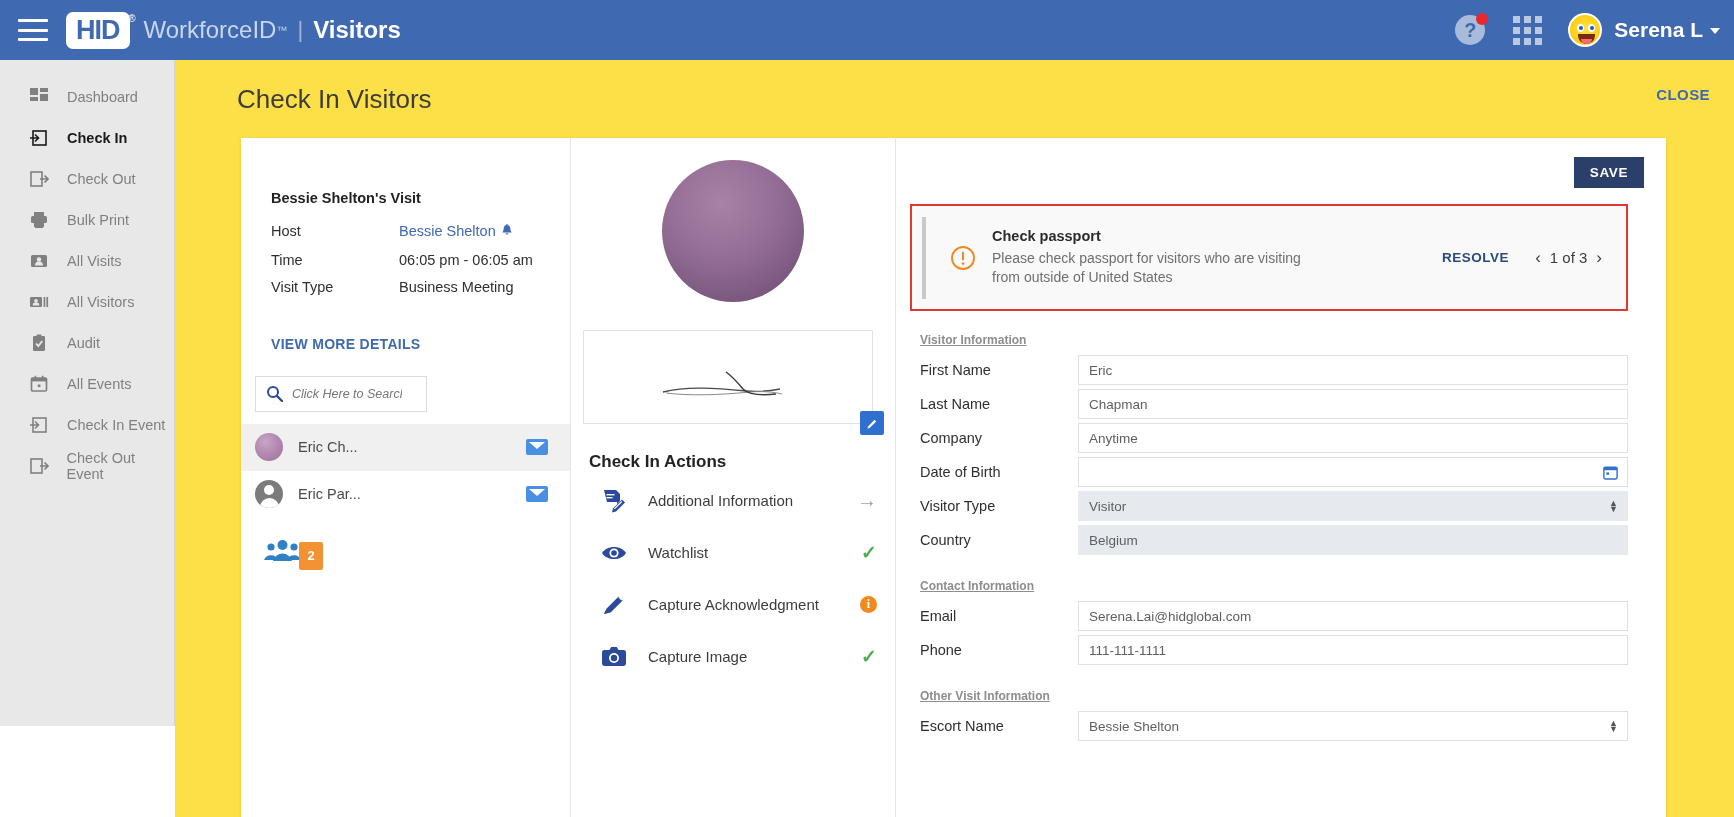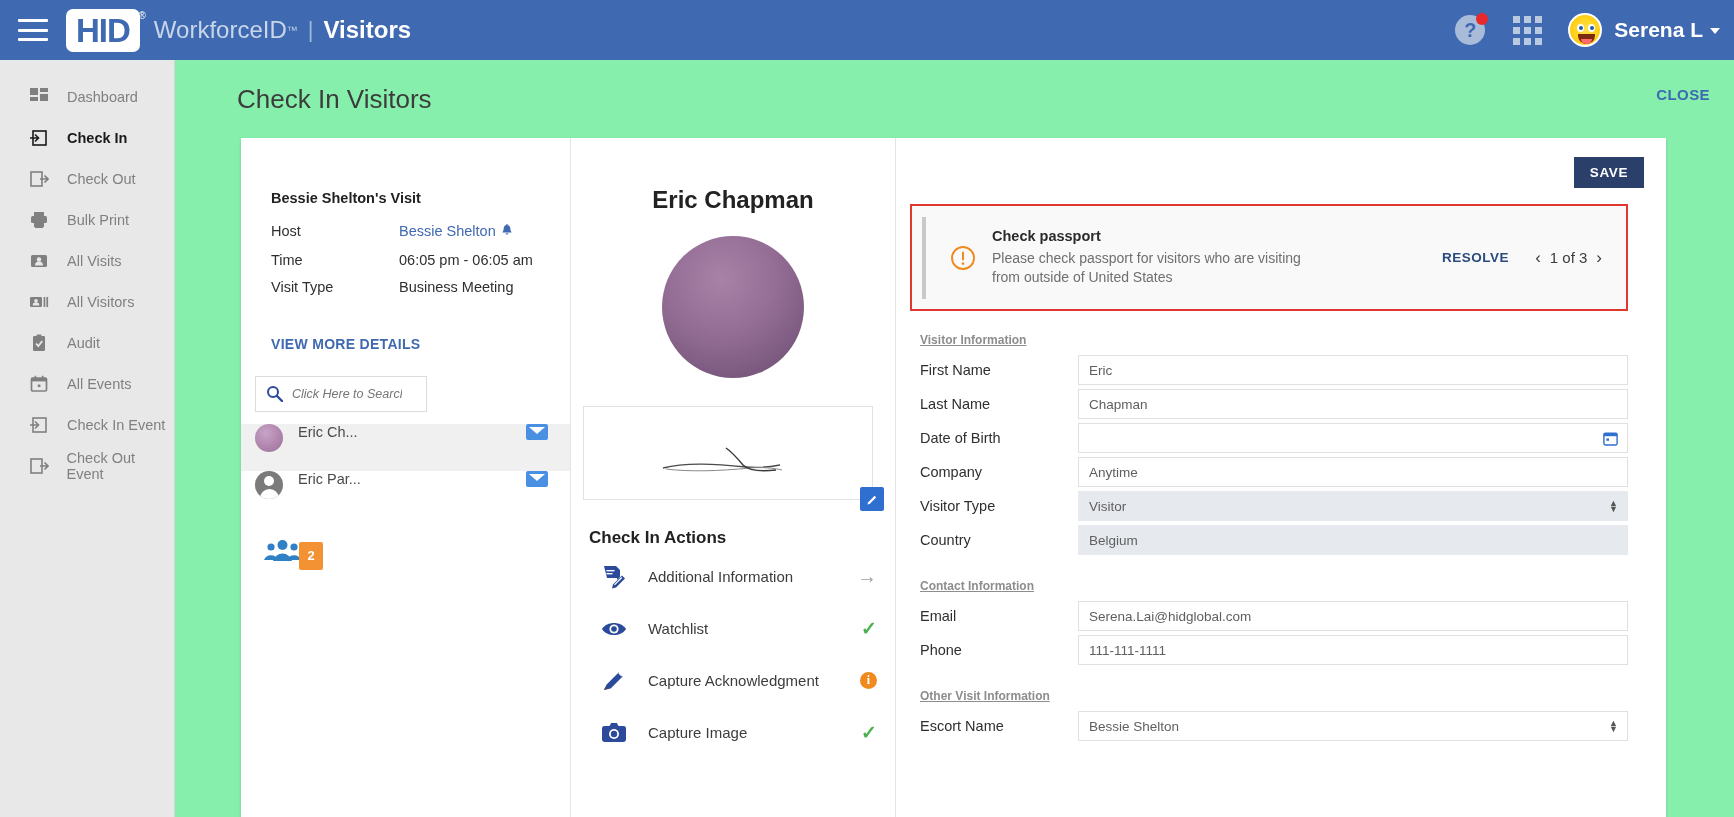--- a/index.html
+++ b/index.html
@@ -22,21 +22,21 @@
     display: flex; flex-direction: column; justify-content: space-between;
     cursor: pointer;
   }
   .hamburger span { display: block; height: 3px; background: #ffffff; border-radius: 1px; }
   .hid-logo {
     background: #ffffff; border-radius: 7px;
     padding: 5px 10px 5px 10px; margin-right: 14px;
     display: flex; align-items: center; position: relative;
   }
   .hid-logo-text {
-    font-size: 33px; font-weight: bold; color: #3f69b0;
+    font-size: 27px; font-weight: bold; color: #3f69b0;
     letter-spacing: -1px; line-height: 1;
     font-family: "Liberation Sans", sans-serif;
   }
   .hid-reg { position: absolute; top: 1px; right: -6px; font-size: 10px; color: #ffffff; }
   .brand-product { font-size: 24px; color: #c9d6ea; font-weight: 400; }
   .brand-tm { font-size: 11px; vertical-align: super; color: #c9d6ea; }
   .brand-sep { font-size: 22px; color: #9fb7d8; margin: 0 10px; }
   .brand-app { font-size: 24px; color: #ffffff; font-weight: bold; }
   .topbar-right {
     margin-left: auto; display: flex; align-items: center; margin-right: 14px;
@@ -77,36 +77,36 @@
   }
   .user-name { color: #ffffff; font-size: 21px; font-weight: bold; cursor: pointer; }
   .user-caret {
     display: inline-block; margin-left: 7px;
     border-left: 5px solid transparent; border-right: 5px solid transparent;
     border-top: 6px solid #ffffff; vertical-align: middle;
   }
 
   
   .sidebar {
-    position: absolute; top: 60px; left: 0; width: 175px; height: 757px;
+    position: absolute; top: 60px; left: 0; width: 175px; height: 666px;
     background: #e8e8e8; border-right: 1px solid #d4d4d4;
     padding-top: 16px;
   }
   .nav-item {
     display: flex; align-items: center; height: 41px; padding-left: 29px;
     cursor: pointer; color: #808080; font-size: 14.5px;
   }
   .nav-item.active { color: #1a1a1a; font-weight: bold; }
   .nav-item .nav-ico { width: 24px; margin-right: 14px; display: flex; align-items: center; }
   .nav-item .nav-ico svg { display: block; }
 
   
   .main {
     position: absolute; top: 60px; left: 175px; width: 1559px; height: 757px;
-    background: #86efac; overflow: hidden;
+    background: #fde047; overflow: hidden;
   }
   .page-head {
     display: flex; align-items: baseline; padding: 24px 0 0 62px; position: relative;
   }
   .page-title { font-size: 26px; color: #3c3c3c; font-weight: 400; }
   .close-link {
     position: absolute; right: 24px; top: 26px;
     color: #3f69b0; font-size: 15px; font-weight: bold; letter-spacing: .4px; cursor: pointer; text-align: right;
   }
 
@@ -140,21 +140,21 @@
     margin: 23px 0 0 14px; width: 172px; height: 36px;
     border: 1px solid #dcdcdc; display: flex; align-items: center; background: #fff;
   }
   .search-wrap .s-ico { margin: 0 9px 0 10px; display:flex; }
   .search-wrap input {
     border: none; outline: none; font-size: 12.5px; font-style: italic;
     color: #9a9a9a; width: 110px; font-family: "Liberation Sans", sans-serif;
   }
   .vlist { margin-top: 12px; }
   .vrow {
-    display: flex; align-items: flex-start; height: 47px; padding-left: 14px;
+    display: flex; align-items: center; height: 47px; padding-left: 14px;
     cursor: pointer; position: relative;
   }
   .vrow.sel { background: #f0f0f0; }
   .vavatar { width: 28px; height: 28px; border-radius: 50%; margin-right: 15px; flex: none; }
   .vavatar.purple { background: radial-gradient(circle at 38% 32%, #c9a5c7 0%, #b48ab2 45%, #9c7298 100%); }
   .vavatar.generic { background: #7b7b7b; position: relative; overflow: hidden; }
   .vavatar.generic::before {
     content:''; position:absolute; width:10px; height:10px; border-radius:50%;
     background:#fff; left:9px; top:5px;
   }
@@ -480,21 +480,20 @@
             <path d="M1 20 a7.5 7.5 0 0 1 14 0 z" fill="#2f80c4"></path>
             <path d="M24 20 a7.5 7.5 0 0 1 14 0 z" fill="#2f80c4"></path>
             <path d="M10 21 a9.8 9.8 0 0 1 19 0 z" fill="#2f80c4"></path>
           </svg>
         </span>
         <span class="group-badge">2</span>
       </div>
     </div>
 
     <div class="col-center">
-      <div class="person-name">Eric Chapman</div>
       <div class="photo-circle"></div>
 
       <div class="sign-box">
         <svg class="sign-svg" width="140" height="50" viewBox="0 0 140 50">
           <path d="M5 36 C28 30, 58 32, 88 35 C100 36, 112 35, 122 33" fill="none" stroke="#4a4a4a" stroke-width="1.4"></path>
           <path d="M8 37 C32 40, 62 39, 92 36 C104 35, 116 36, 124 38" fill="none" stroke="#8a8a8a" stroke-width="1"></path>
           <path d="M68 16 C74 20, 80 27, 85 33 C90 38, 100 40, 118 38" fill="none" stroke="#3a3a3a" stroke-width="1.5"></path>
         </svg>
         <span class="sign-edit">
           <svg width="13" height="13" viewBox="0 0 13 13">
@@ -593,42 +592,42 @@
       <div class="frow">
         <span class="flabel">First Name</span>
         <span class="fctrl tall">
             <span>Eric</span>
           </span>
       </div>
       <div class="frow">
         <span class="flabel">Last Name</span>
         <span class="fctrl tall">
             <span>Chapman</span>
+          </span>
+      </div>
+      <div class="frow">
+        <span class="flabel">Company</span>
+        <span class="fctrl tall">
+            <span>Anytime</span>
           </span>
       </div>
       <div class="frow">
         <span class="flabel">Date of Birth</span>
         <span class="fctrl tall">
           <span></span>
           <span class="cal-ico">
             <svg width="15" height="15" viewBox="0 0 15 15">
                 <rect x="0.9" y="2.2" width="13.2" height="11.8" rx="1.4" fill="none" stroke="#2f6fd0" stroke-width="1.4"></rect>
                 <rect x="0.9" y="2.2" width="13.2" height="3" fill="#2f6fd0"></rect>
                 <rect x="3.4" y="7.4" width="2.6" height="2.4" fill="#2f6fd0"></rect>
               </svg>
           </span>
         </span>
       </div>
       <div class="frow">
-        <span class="flabel">Company</span>
-        <span class="fctrl tall">
-            <span>Anytime</span>
-          </span>
-      </div>
-      <div class="frow">
         <span class="flabel">Visitor Type</span>
         <span class="fctrl tall disabled">
           <span>Visitor</span>
           <span class="sel-arrows">
               <span>▲</span>
               <span>▼</span>
             </span>
         </span>
       </div>
       <div class="frow">

